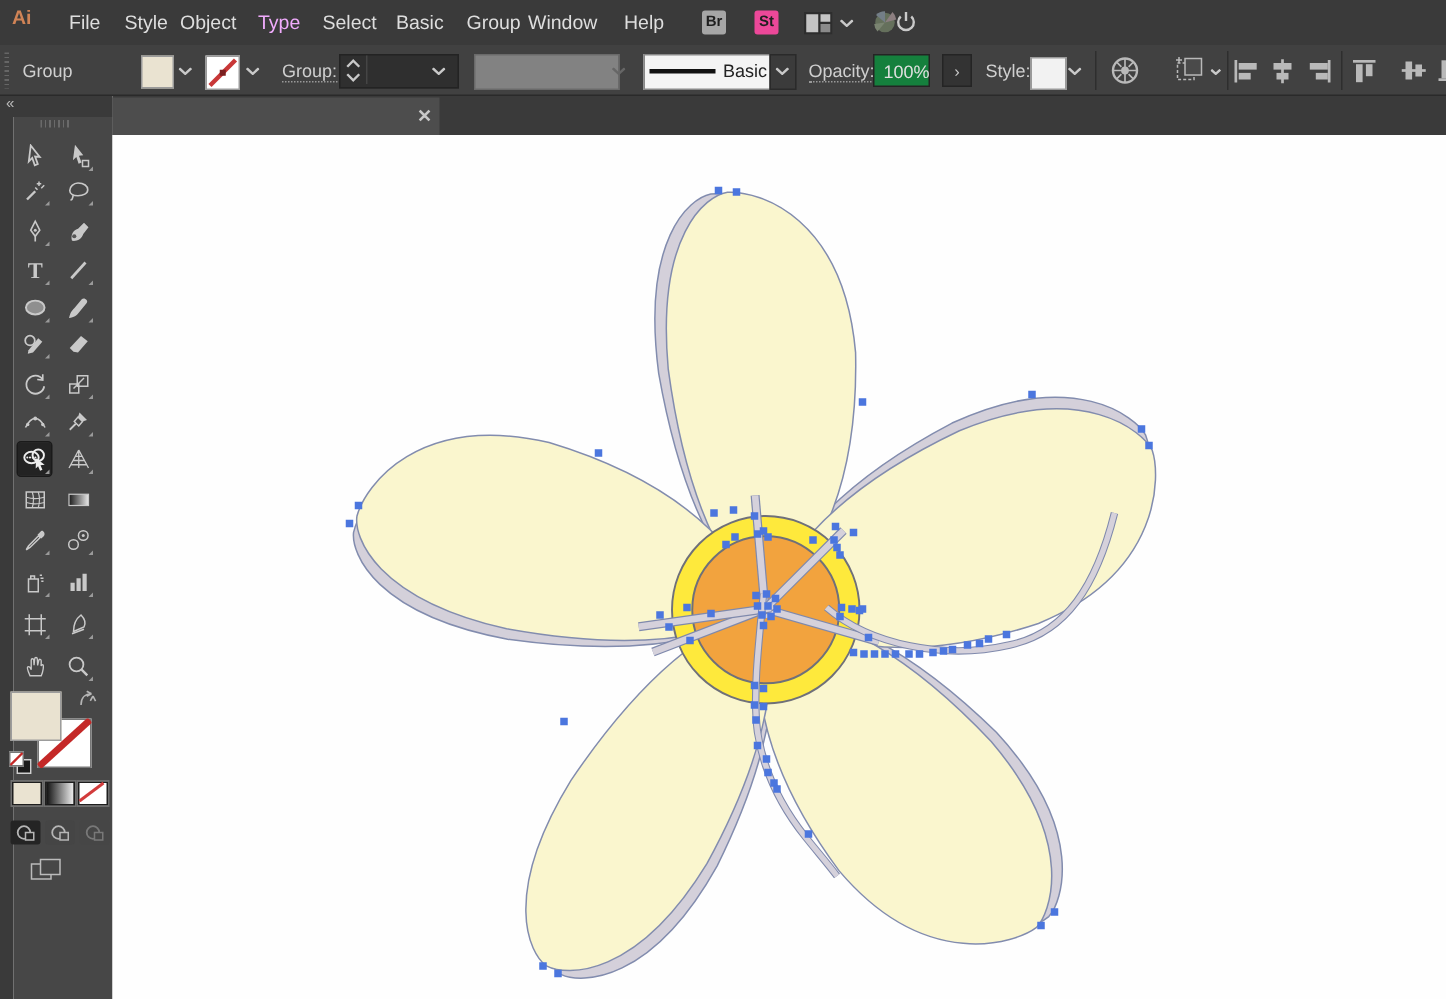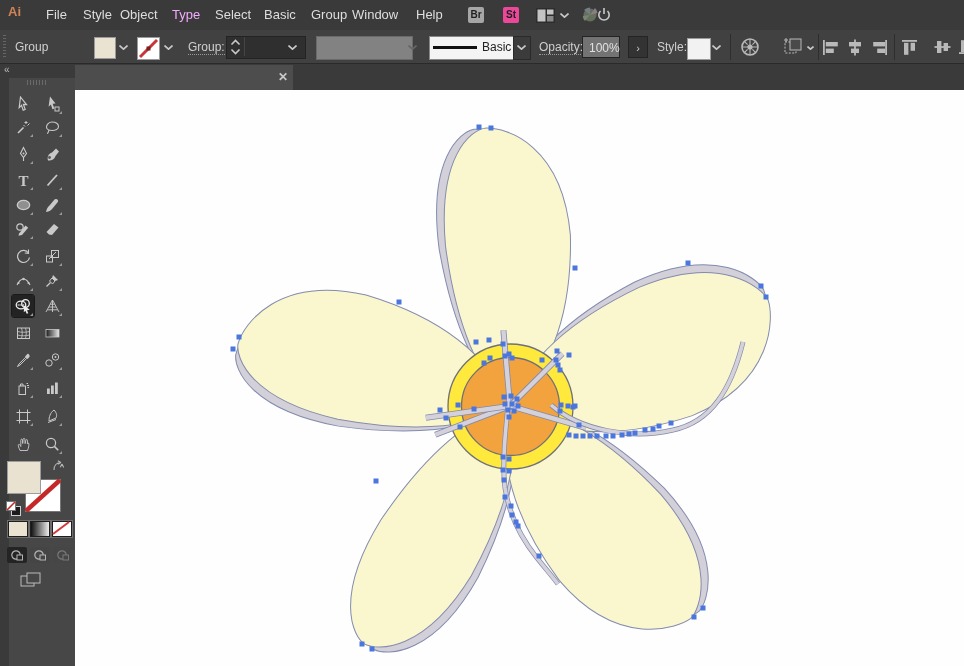--- a/index.html
+++ b/index.html
@@ -66,21 +66,21 @@
     <path d="M0.5,0.5 L4.5,4.2 L8.5,0.5" fill="none" stroke="#666" stroke-width="1.6"></path>
   </svg>
 <div style="position:absolute;left:429px;top:36px;width:83px;height:22px;background:#F4F4F4;border:1px solid #888"></div>
 <div style="position:absolute;left:433px;top:46px;width:44px;height:3px;background:#111"></div>
 <span style="position:absolute;left:482px;top:40px;font-size:12px;color:#222">Basic</span>
 <div style="position:absolute;left:513px;top:36px;width:16px;height:22px;background:#3b3b3b;border:1px solid #2a2a2a"></div>
 <svg width="9" height="5" style="position:absolute;left:517px;top:45px">
     <path d="M0.5,0.5 L4.5,4.2 L8.5,0.5" fill="none" stroke="#C9C9C9" stroke-width="1.6"></path>
   </svg>
 <span style="position:absolute;left:539px;top:40px;font-size:12px;color:#CFCFCF;border-bottom:1px dotted #999">Opacity:</span>
-<div style="position:absolute;left:582px;top:36px;width:38px;height:22px;background:#737373;border:1px solid #242424;color:#E0E0E0;font-size:12px;padding-left:6px;line-height:22px;box-sizing:border-box">100%</div>
+<div style="position:absolute;left:582px;top:36px;width:38px;height:22px;background:#15803d;border:1px solid #242424;color:#E0E0E0;font-size:12px;padding-left:6px;line-height:22px;box-sizing:border-box">100%</div>
 <div style="position:absolute;left:628px;top:36px;width:20px;height:22px;background:#333;border:1px solid #242424;color:#C9C9C9;font-size:11px;text-align:center;line-height:22px;box-sizing:border-box">›</div>
 <span style="position:absolute;left:657px;top:40px;font-size:12px;color:#CFCFCF">Style:</span>
 <div style="position:absolute;left:687px;top:38px;width:22px;height:20px;background:#F2F2F2;border:1px solid #9a9a9a"></div>
 <svg width="9" height="5" style="position:absolute;left:712px;top:45px">
     <path d="M0.5,0.5 L4.5,4.2 L8.5,0.5" fill="none" stroke="#C9C9C9" stroke-width="1.6"></path>
   </svg>
 <div style="position:absolute;left:730px;top:34px;width:1px;height:26px;background:#2e2e2e"></div>
 <svg width="20" height="20" style="position:absolute;left:740px;top:37px">
     <circle cx="10" cy="10" r="8" fill="none" stroke="#B9B9B9" stroke-width="1.6"></circle>
     <circle cx="10" cy="10" r="2.6" fill="#B9B9B9"></circle>

